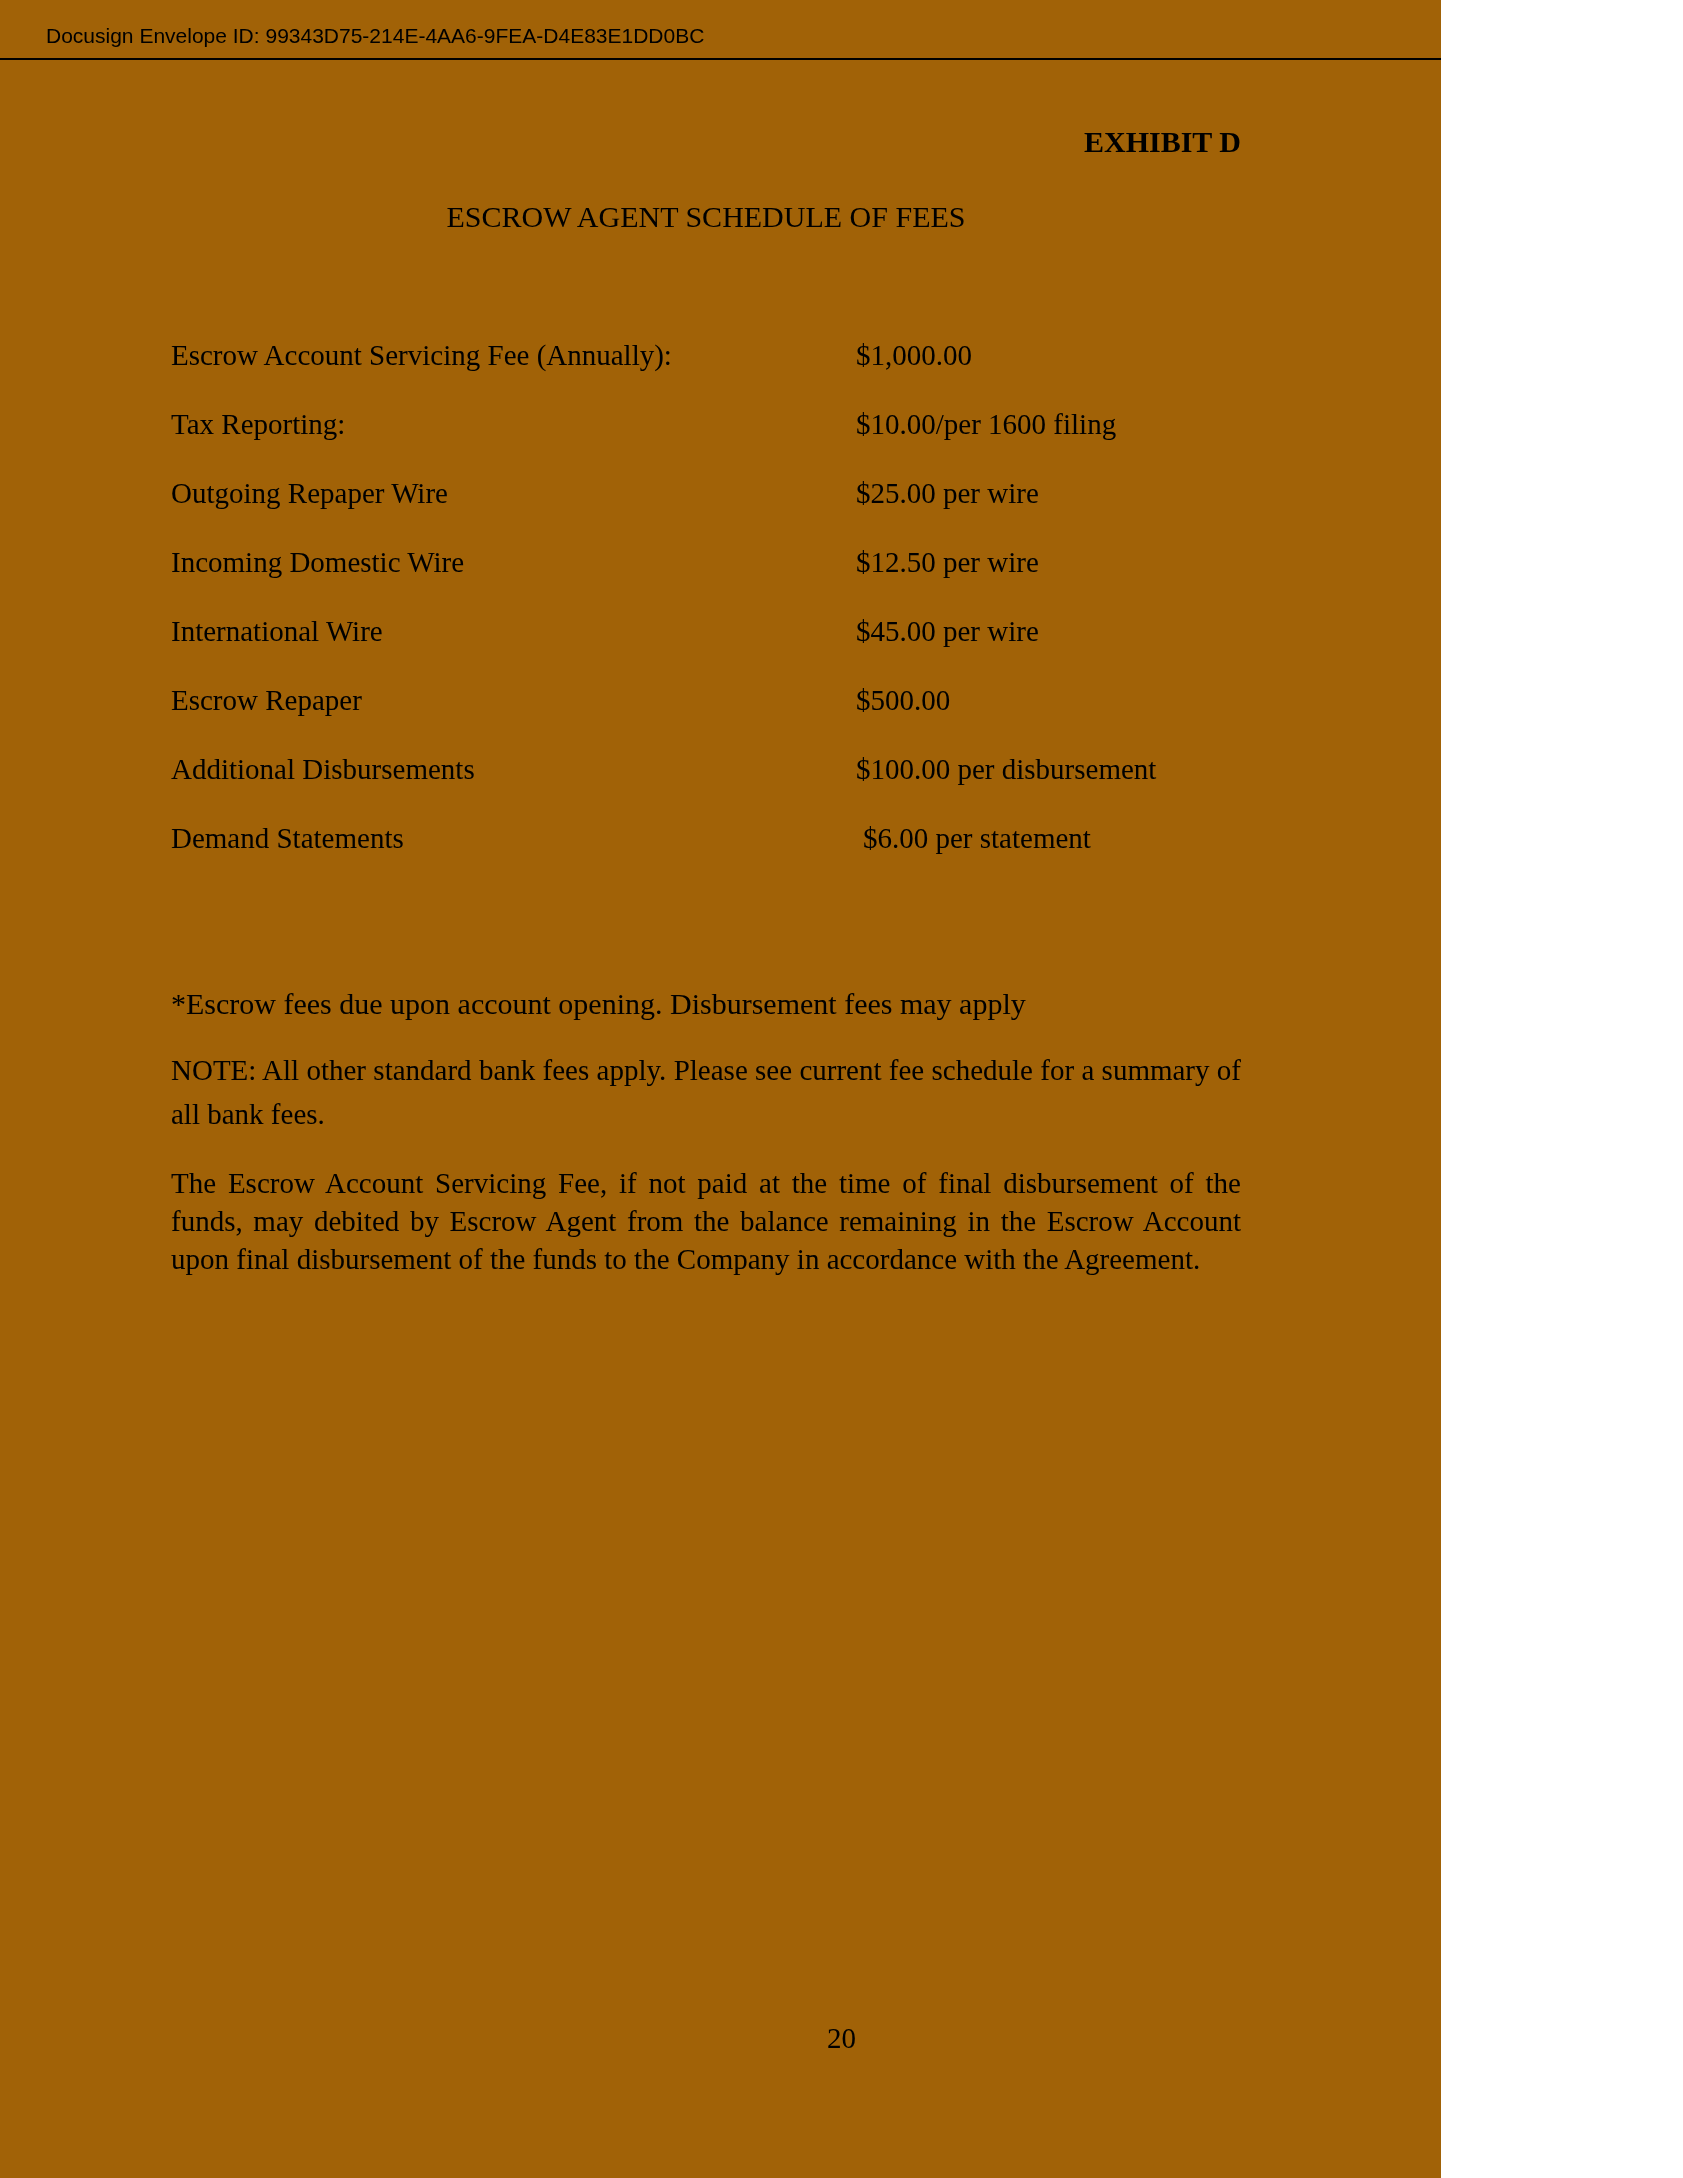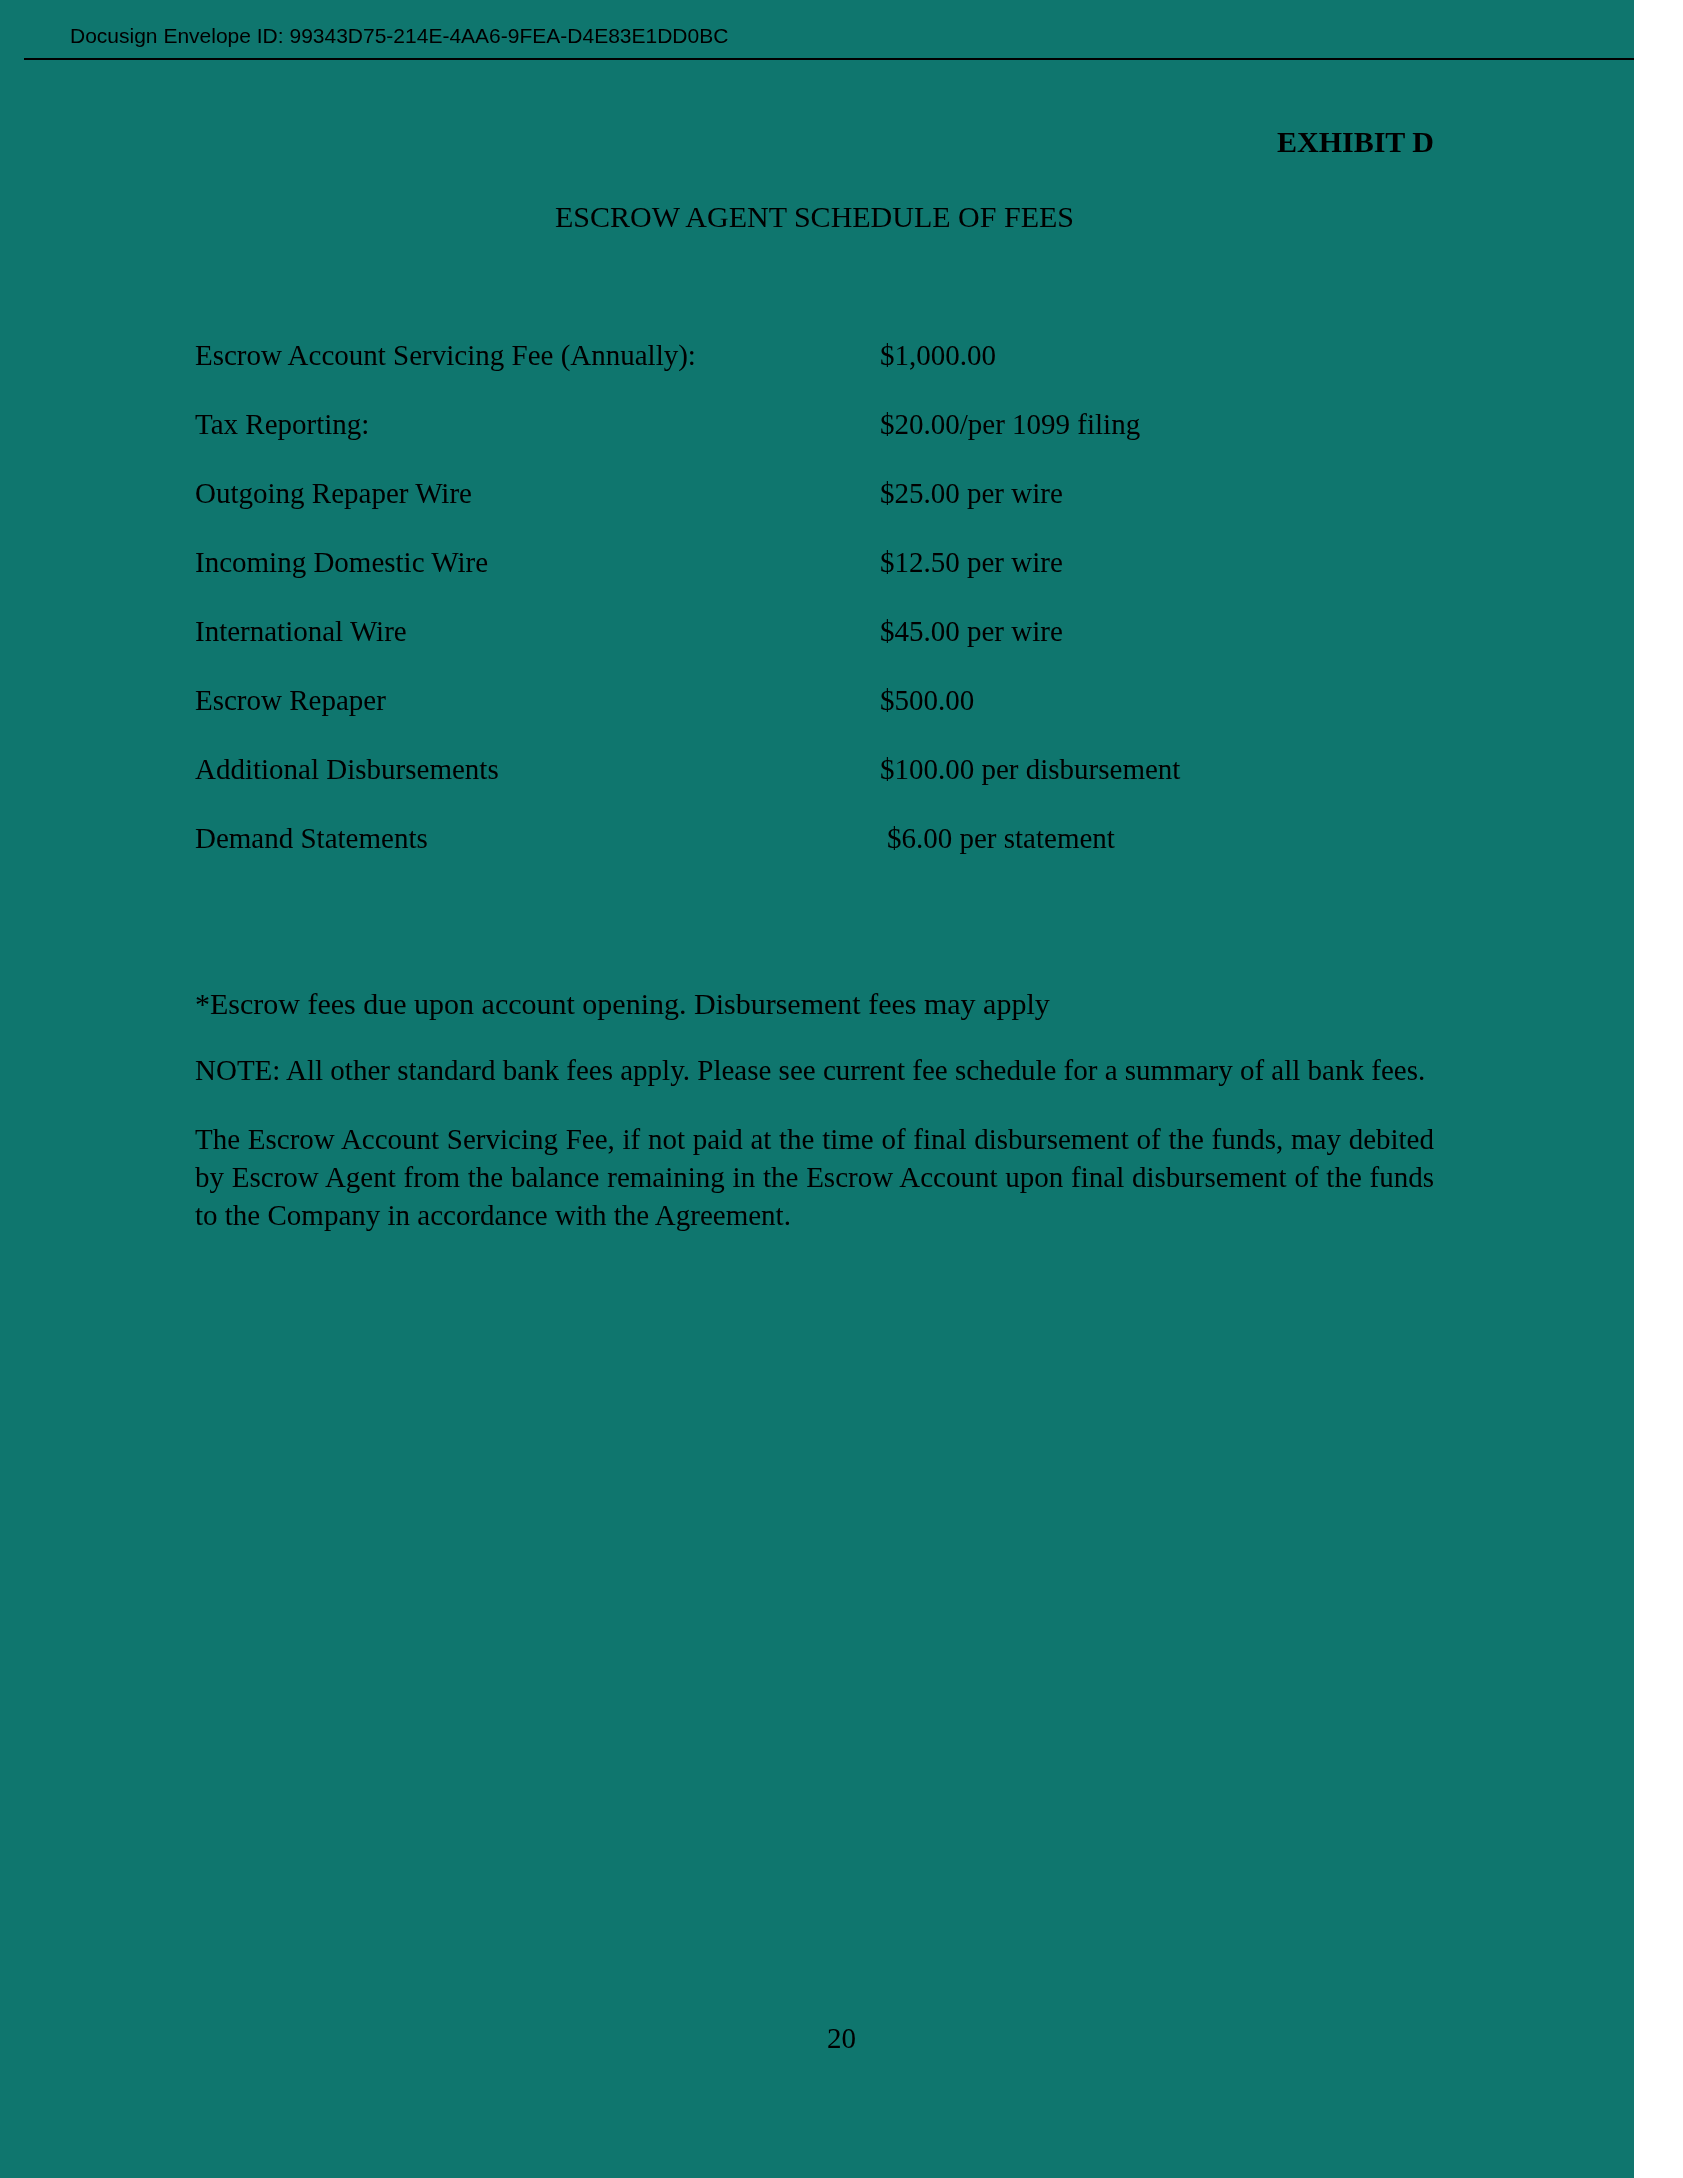--- a/index.html
+++ b/index.html
@@ -6,25 +6,24 @@
   html, body { background: #ffffff; }
   body {
     width: 1683px;
     height: 2178px;
     position: relative;
     font-family: "Liberation Serif", serif;
     color: #000000;
   }
   .page {
     position: relative;
-    width: 1634px;
+    width: 1441px;
     height: 2178px;
-    background: #0f766e;
+    background: #a16207;
     overflow: hidden;
-    padding-left: 24px;
   }
   
   .doc-header {
     font-family: "Liberation Sans", sans-serif;
     font-size: 21px;
     color: #000000;
     padding: 24px 0 0 46px;
   }
   .header-rule {
     width: 1683px;
@@ -105,21 +104,21 @@
 
     <div class="fees">
 
       <div class="fee-row">
         <span class="fee-label">Escrow Account Servicing Fee (Annually):</span>
         <span class="fee-value">$1,000.00</span>
       </div>
 
       <div class="fee-row">
         <span class="fee-label">Tax Reporting:</span>
-        <span class="fee-value">$20.00/per 1099 filing</span>
+        <span class="fee-value">$10.00/per 1600 filing</span>
       </div>
 
       <div class="fee-row">
         <span class="fee-label">Outgoing Repaper Wire</span>
         <span class="fee-value">$25.00 per wire</span>
       </div>
 
       <div class="fee-row">
         <span class="fee-label">Incoming Domestic Wire</span>
         <span class="fee-value">$12.50 per wire</span>

